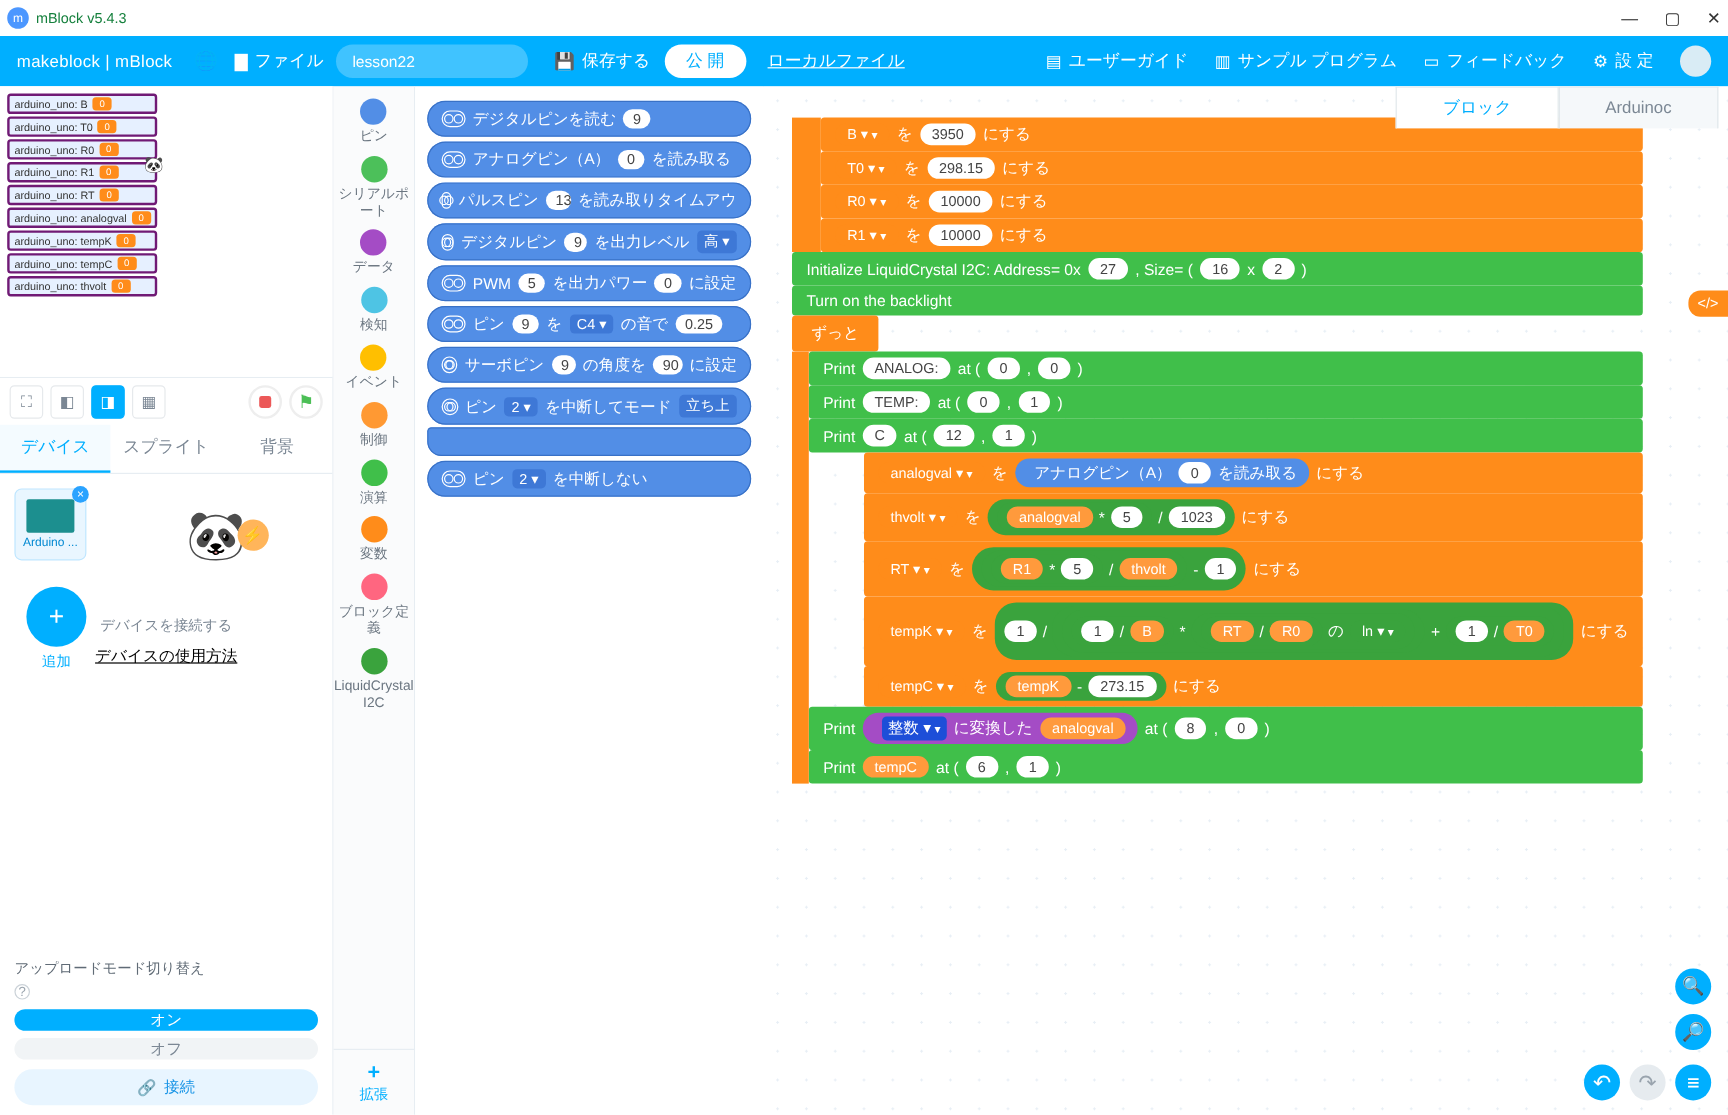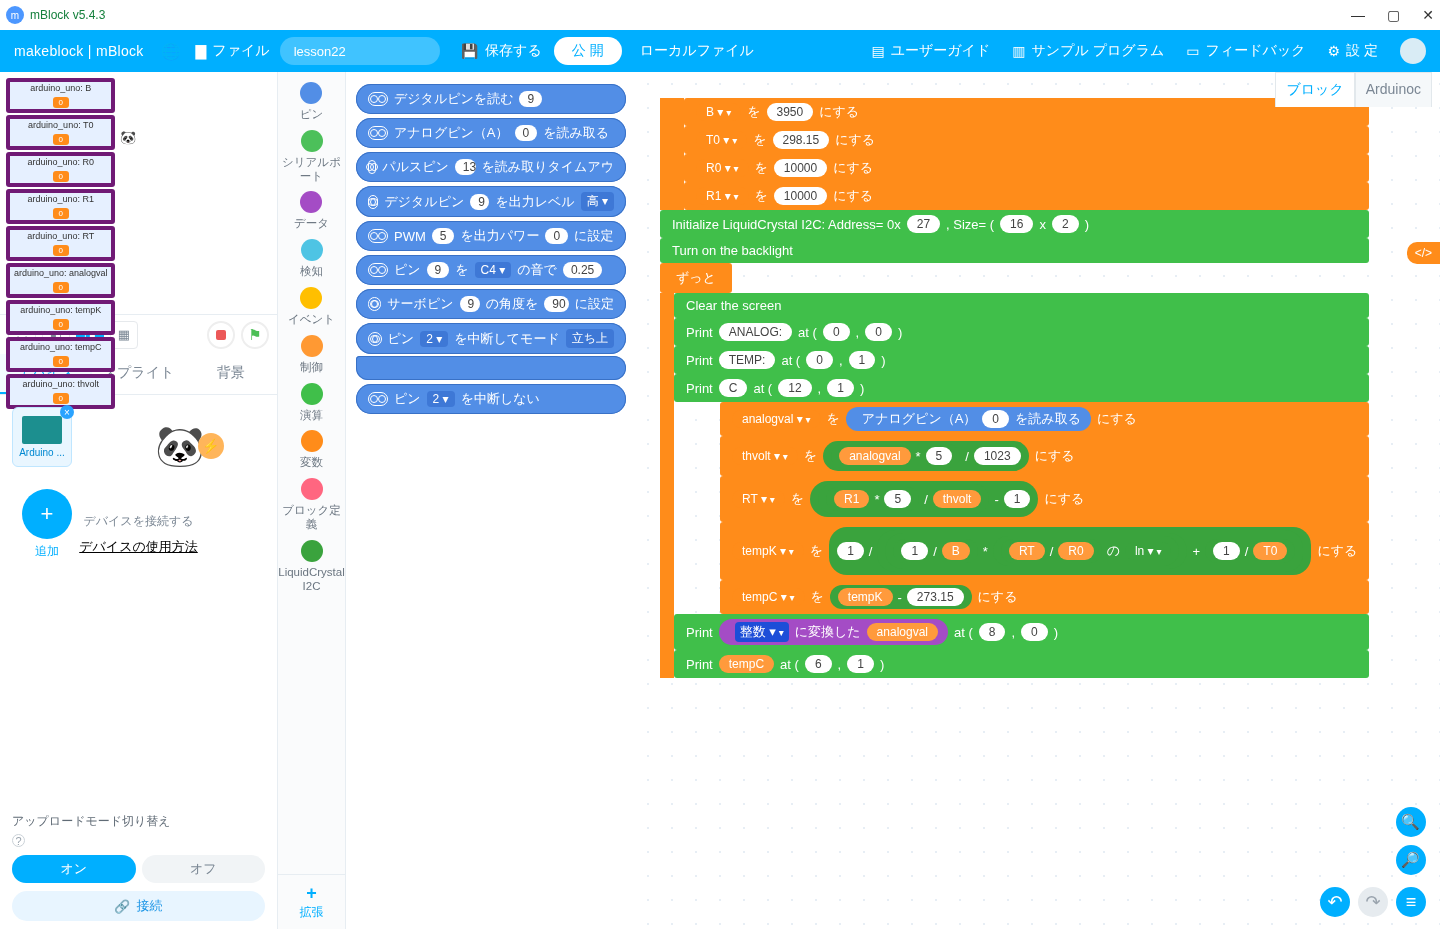--- a/index.html
+++ b/index.html
@@ -10,30 +10,30 @@
 .titlebar .winbtns { margin-left:auto; display:flex; gap:22px; font-size:14px; color:#333; }
 .titlebar .winbtns span { cursor:default; }
 .topbar { height:42px; background:#00afff; display:flex; align-items:center; padding:0 14px; color:#fff; font-size:14px; }
 .brand { font-weight:500; letter-spacing:.3px; }
 .globe { margin:0 14px 0 18px; font-size:16px; }
 .file-ico { margin-right:6px; }
 .proj-input { margin-left:10px; height:28px; width:160px; border-radius:14px; border:none; background:rgba(255,255,255,.25); color:#fff; padding:0 14px; font-size:13px; }
 .proj-input::placeholder { color:#fff; }
 .save { margin-left:22px; display:flex; align-items:center; gap:6px; }
 .publish { margin-left:12px; background:#fff; color:#00afff; height:28px; padding:0 18px; border-radius:14px; display:flex; align-items:center; font-weight:500; }
-.local { margin-left:18px; }
+.local { margin-left:18px;text-decoration:underline; }
 .top-right { margin-left:auto; display:flex; align-items:center; gap:22px; }
 .top-right .item { display:flex; align-items:center; gap:6px; }
 .avatar { width:26px; height:26px; border-radius:50%; background:#d9ecf5; }
 
 .main { display:flex; height:calc(100% - 72px); }
 .leftcol { width:278px; border-right:1px solid #e7edf2; display:flex; flex-direction:column; background:#fff; }
 .stage { height:242px; position:relative; background:#fff; }
 .monitors { position:absolute; top:6px; left:6px; display:flex; flex-direction:column; gap:2px; }
-.monitor { background:#e6f0ff; border:4px solid #701a75; border-radius:3px; font-size:9px; padding:1px 3px 1px 4px; display:flex; align-items:center; gap:4px;flex-direction:column; }
+.monitor { background:#e6f0ff; border:2px solid #701a75; border-radius:3px; font-size:9px; padding:1px 3px 1px 4px; display:flex; align-items:center; gap:4px; }
 .monitor .val { background:#ff8c1a; color:#fff; border-radius:3px; min-width:16px; height:11px; font-size:8px; display:flex; align-items:center; justify-content:center; padding:0 3px; }
 .sprite-panda { position:absolute; top:58px; left:120px; width:42px; height:50px; }
 .stage-controls { height:40px; border-top:1px solid #e7edf2; display:flex; align-items:center; padding:0 8px; gap:6px; }
 .sc-btn { width:28px; height:28px; border:1px solid #e6e9ec; border-radius:4px; display:flex; align-items:center; justify-content:center; font-size:13px; color:#7b8794; background:#fff; }
 .sc-btn.active { background:#00afff; color:#fff; border-color:#00afff; }
 .sc-stop { width:28px; height:28px; border-radius:50%; background:#fff; border:2px solid #eee; display:flex; align-items:center; justify-content:center; margin-left:auto; }
 .sc-stop span { width:10px; height:10px; background:#ec5858; border-radius:2px; }
 .sc-flag { width:28px; height:28px; border-radius:50%; background:#fff; border:2px solid #eee; display:flex; align-items:center; justify-content:center; color:#4cbf56; font-size:15px; }
 .tabs { display:flex; border-bottom:1px solid #e7edf2; }
 .tab { flex:1; text-align:center; padding:10px 0; font-size:14px; color:#7b8794; }
@@ -48,21 +48,21 @@
 .add-label { font-size:12px; color:#00afff; }
 .dev-illustration { position:absolute; top:28px; left:130px; width:100px; text-align:center; }
 .dev-illustration .panda2 { font-size:40px; }
 .dev-illustration .plug { position:absolute; right:6px; top:10px; width:26px; height:26px; border-radius:50%; background:#ffb55a; color:#fff; font-size:14px; display:flex; align-items:center;justify-content:center;}
 .dev-msg { text-align:center; color:#7b8794; font-size:12px; margin-top:46px; }
 .dev-link { text-align:center; font-size:13px; margin-top:8px; }
 .dev-link a { color:#000000; text-decoration:underline; }
 .dev-bottom { margin-top:auto; font-size:12px; color:#606b76; }
 .upload-row { display:flex; align-items:center; gap:6px; margin-bottom:4px;text-align:center; }
 .q-ico { font-size:11px; color:#9aa4ae; border:1px solid #cbd2d8; border-radius:50%; width:13px; height:13px; display:flex;align-items:center;justify-content:center; margin-bottom:8px;}
-.onoff { display:flex; gap:6px; margin-bottom:8px; }
+.onoff { display:flex; gap:6px; margin-bottom:8px;flex-direction:column; }
 .onoff .btn { flex:1; height:28px; border-radius:14px; display:flex; align-items:center; justify-content:center; font-size:13px; }
 .onoff .on { background:#00afff; color:#fff; }
 .onoff .off { background:#f1f4f6; color:#7b8794; }
 .connect { height:30px; border-radius:15px; background:#e8f5ff; color:#1894e6; display:flex; align-items:center; justify-content:center; gap:6px; font-size:13px; }
 
 .catstrip { width:68px; background:#fafbfc; border-right:1px solid #e7edf2; padding-top:10px; display:flex; flex-direction:column; align-items:center; gap:8px; }
 .cat { display:flex; flex-direction:column; align-items:center; gap:4px; font-size:11.5px; color:#6b7681; cursor:default; }
 .cat .dot { width:22px; height:22px; border-radius:50%; }
 .cat-add { margin-top:auto; width:68px; text-align:center; border-top:1px solid #e7edf2; padding:8px 0; color:#00afff; font-size:12px; }
 .cat-add .plus { font-size:18px; font-weight:bold; display:block; }
@@ -72,21 +72,21 @@
 .pblock .inf { width:20px; height:14px; border:1.5px solid #fff; border-radius:8px; position:relative; }
 .pblock .inf:before,.pblock .inf:after{content:"";position:absolute;top:2px;width:6px;height:6px;border:1.5px solid #fff;border-radius:50%;}
 .pblock .inf:before{left:1px;} .pblock .inf:after{right:1px;}
 .oval-w { background:#fff; color:#444; border-radius:10px; padding:1px 8px; font-size:12px; min-width:18px; text-align:center; display:inline-block;}
 .drop { background:#3e78d6; color:#fff; border-radius:4px; padding:1px 6px; font-size:12px; }
 .pstack { display:flex; flex-direction:column; gap:2px;}
 .pblock.low { border-radius:6px 20px 20px 20px; }
 
 .work { flex:1; position:relative; background:#fff; overflow:hidden; background-image:radial-gradient(#e7eef5 1px, transparent 1px); background-size:24px 24px; }
 .work-tabs { position:absolute; top:0; right:8px; display:flex; z-index:5; }
-.work-tab { padding:8px 10px; font-size:14px; color:#7b8794; background:#f5f8fa; border:1px solid #e2e8ec; border-bottom:none;}
+.work-tab { padding:8px 38px; font-size:14px; color:#7b8794; background:#f5f8fa; border:1px solid #e2e8ec; border-bottom:none;}
 .work-tab.active { color:#00afff; background:#fff; }
 .code-pill { position:absolute; right:0; top:170px; background:#ff8c1a; color:#fff; font-size:12px; padding:4px 8px; border-radius:10px 0 0 10px; }
 .zoom-row { position:absolute; right:14px; bottom:12px; display:flex; gap:8px; }
 .zoom-row .z{ width:30px;height:30px;border-radius:50%;background:#00afff;color:#fff;display:flex;align-items:center;justify-content:center;font-size:18px;}
 .zoom-col { position:absolute; right:14px; bottom:54px; display:flex; flex-direction:column; gap:8px; }
 .zoom-col .z{ width:30px;height:30px;border-radius:50%;background:#00afff;color:#fff;display:flex;align-items:center;justify-content:center;font-size:15px;}
 
 .script { position:absolute; left:24px; top:26px; }
 .blk { color:#fff; font-size:13px; display:flex; align-items:center; padding:5px 12px; gap:6px; white-space:nowrap; }
 .hat   { background:#ff8c1a; border-radius:18px 18px 4px 4px; padding:8px 16px 6px; margin-left:0; }
@@ -400,21 +400,20 @@
           <span>, Size= (</span>
           <span class="wpill">16</span>
           <span>x</span>
           <span class="wpill">2</span>
           <span>)</span>
         </div>
       <div class="blk gbody">Turn on the backlight</div>
       <div class="forever-head">ずっと</div>
       <div style="position:relative;">
         <div style="position:absolute;left:0;top:0;bottom:0;width:14px;background:#ff8c1a;"></div>
-        <div class="blk gsub">Clear the screen</div>
         <div class="blk gsub">
             <span>Print</span>
             <span class="wpill">ANALOG:</span>
             <span>at (</span>
             <span class="wpill">0</span>
             <span>,</span>
             <span class="wpill">0</span>
             <span>)</span>
           </div>
         <div class="blk gsub">

